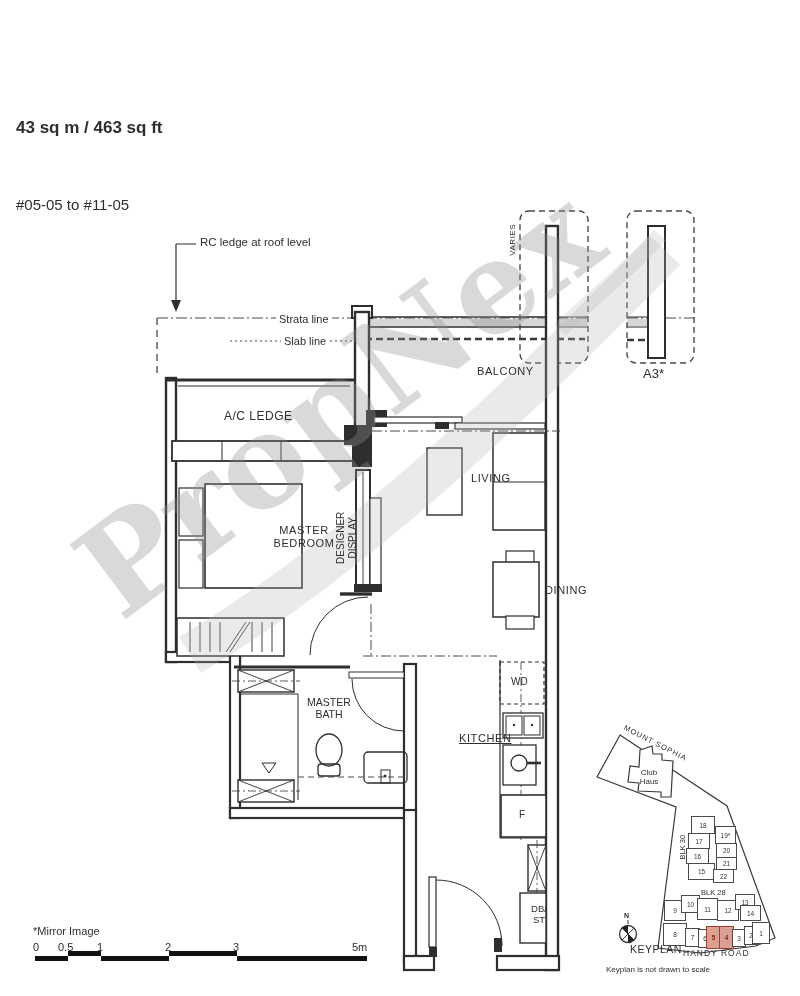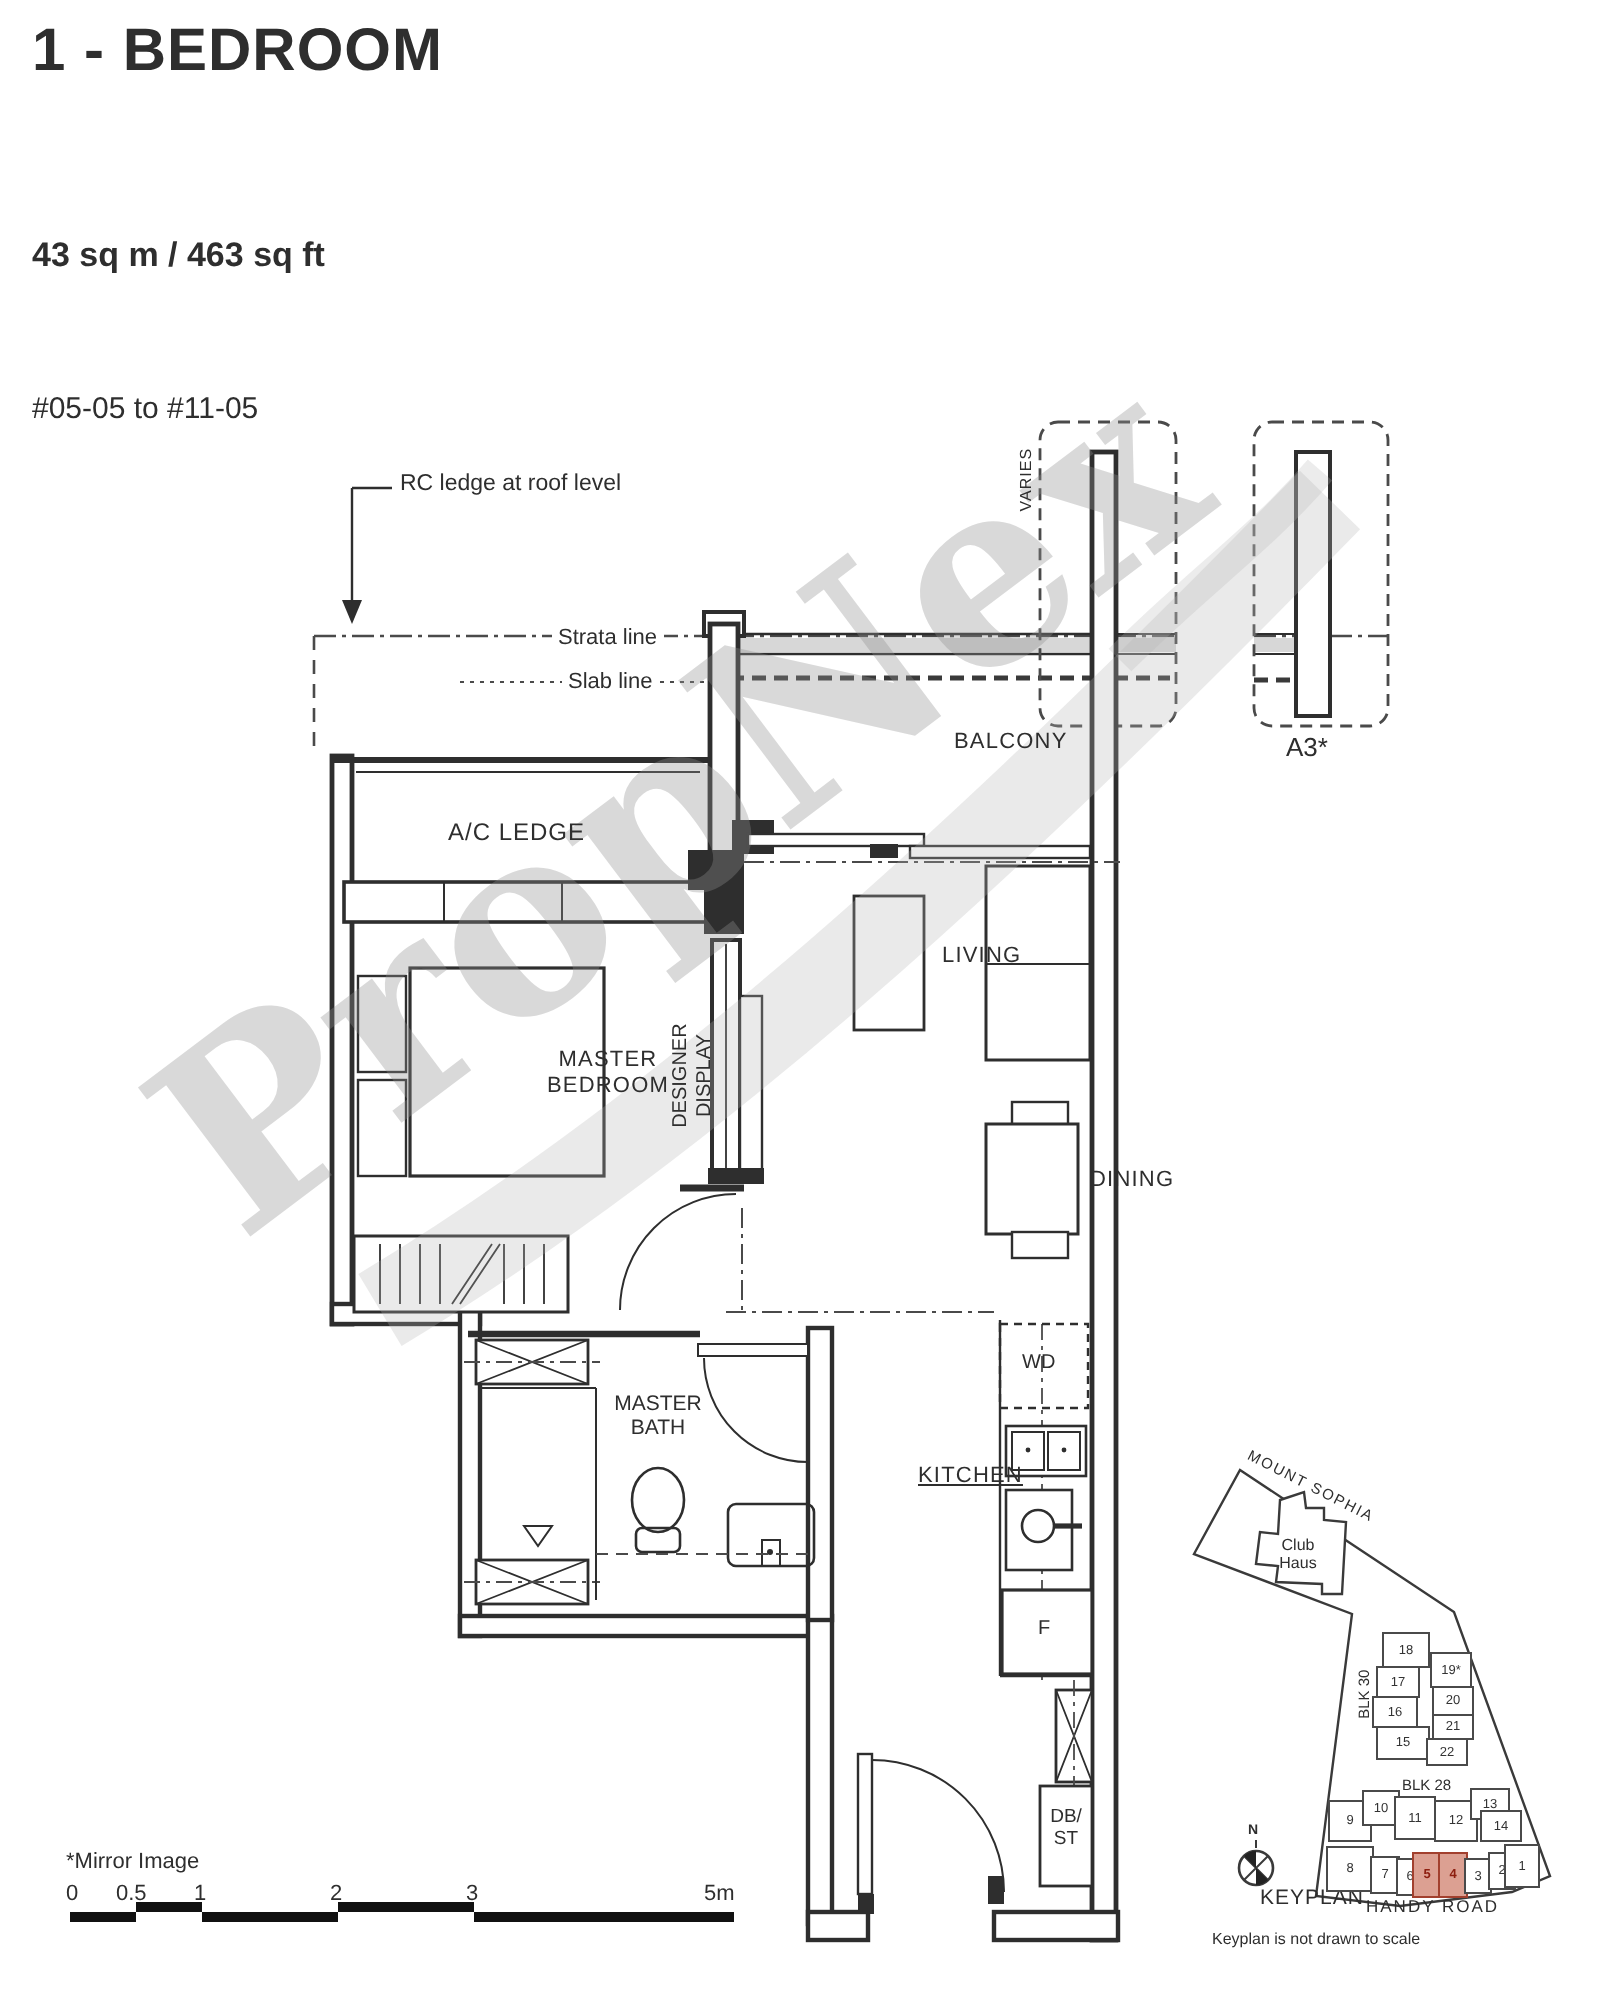--- a/index.html
+++ b/index.html
@@ -172,42 +172,41 @@
       <circle cx="628" cy="934" r="8.5" stroke-width="1.3"></circle>
       <path d="M622,928 L634,940 M634,928 L622,940" stroke-width="1"></path>
       <path d="M628,934 L622,928 A8.5,8.5 0 0 1 628,925.5 Z" fill="#222" stroke="none"></path>
       <path d="M628,934 L634,940 A8.5,8.5 0 0 1 628,942.5 Z" fill="#222" stroke="none"></path>
       <path d="M628,920 V924" stroke-width="1"></path>
     </g>
   </svg>
 
   <div id="watermark">PropNex</div>
 
-  <div class="lbl h1" style="left:16px;top:8px;">1 - BEDROOM</div>
   <div class="lbl h3" style="left:16px;top:118px;">43 sq m / 463 sq ft</div>
   <div class="lbl h4" style="left:16px;top:196px;">#05-05 to #11-05</div>
 
   <div class="lbl" style="left:200px;top:236px;font-size:11.5px;">RC ledge at roof level</div>
   <div class="lbl small maskbg" style="left:276px;top:313px;">Strata line</div>
   <div class="lbl small maskbg" style="left:281px;top:335px;">Slab line</div>
   <div class="lbl rot270" style="left:488px;top:226px;font-size:8px;width:50px;letter-spacing:.5px;">VARIES</div>
   <div class="lbl room" style="left:430px;top:365px;">BALCONY</div>
   <div class="lbl" style="left:224px;top:409px;font-size:12px;letter-spacing:.5px;">A/C LEDGE</div>
   <div class="lbl room" style="left:424px;top:472px;">LIVING</div>
   <div class="lbl room ctr" style="left:214px;top:524px;width:86px;">MASTER
 BEDROOM</div>
   <div class="lbl rot270 ctr" style="left:306px;top:526px;width:82px;font-size:10px;">DESIGNER
 DISPLAY</div>
   <div class="lbl room" style="left:498px;top:584px;">DINING</div>
   <div class="lbl ctr" style="left:300px;top:696px;width:58px;font-size:10.5px;">MASTER
 BATH</div>
   <div class="lbl room" style="left:412px;top:732px;text-decoration:underline;">KITCHEN</div>
   <div class="lbl" style="left:511px;top:676px;font-size:10px;">WD</div>
   <div class="lbl" style="left:519px;top:809px;font-size:10px;">F</div>
-  <div class="lbl ctr" style="left:521px;top:903px;width:24px;font-size:9.5px;">DB/
+  <div class="lbl ctr" style="left:521px;top:903px;width:36px;font-size:9.5px;">DB/
 ST</div>
   <div class="lbl" style="left:643px;top:366px;font-size:13px;font-weight:normal;text-align:right;">A3*</div>
 
   <div class="lbl small" style="left:33px;top:925px;">*Mirror Image</div>
   <div class="lbl small" style="left:33px;top:941px;">0</div>
   <div class="lbl small" style="left:58px;top:941px;">0.5</div>
   <div class="lbl small" style="left:97px;top:941px;">1</div>
   <div class="lbl small" style="left:165px;top:941px;">2</div>
   <div class="lbl small" style="left:233px;top:941px;">3</div>
   <div class="lbl small" style="left:352px;top:941px;">5m</div>

